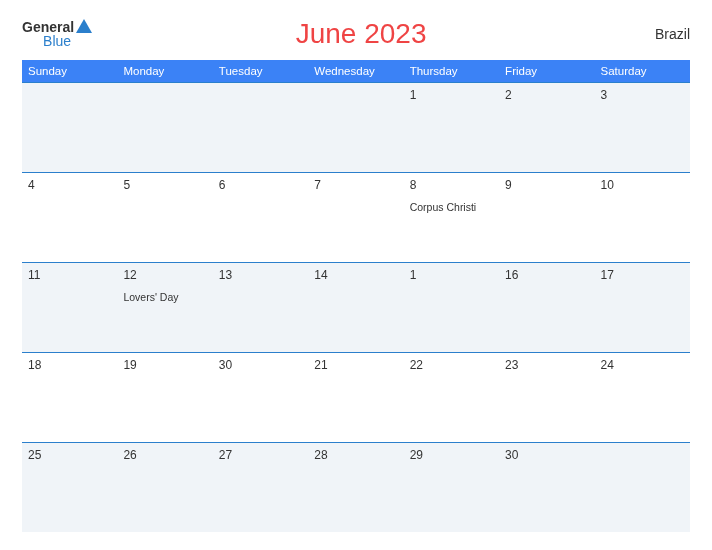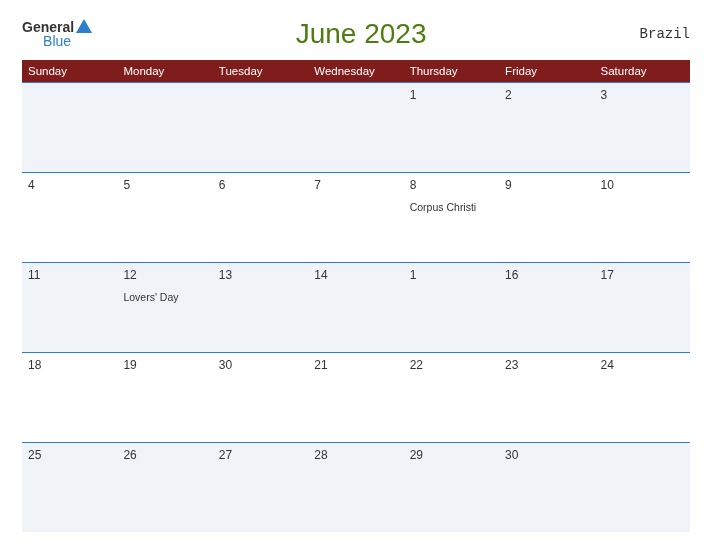--- a/index.html
+++ b/index.html
@@ -56,39 +56,38 @@
       flex-direction: column;
       align-items: center;
     }
     .logo-top-row {
       display: flex;
       align-items: center;
     }
     .calendar-title {
       font-size: 28px;
       font-weight: normal;
-      color: #4d7c0f;
+      color: #ef4444;
       text-align: center;
       flex: 1;
     }
     .country-label {
       font-size: 14px;
       color: #333;
       min-width: 60px;
       text-align: right;
-      font-family: Liberation Mono, monospace;
     }
     
     .calendar-table {
       width: 100%;
       border-collapse: collapse;
       flex: 1;
     }
     .calendar-table thead tr {
-      background: #7f1d1d;
+      background: #3b82f6;
     }
     .calendar-table thead th {
       color: #fff;
       font-size: 11.5px;
       font-weight: normal;
       padding: 5px 6px;
       text-align: left;
       border: none;
     }
     .calendar-table tbody tr {

